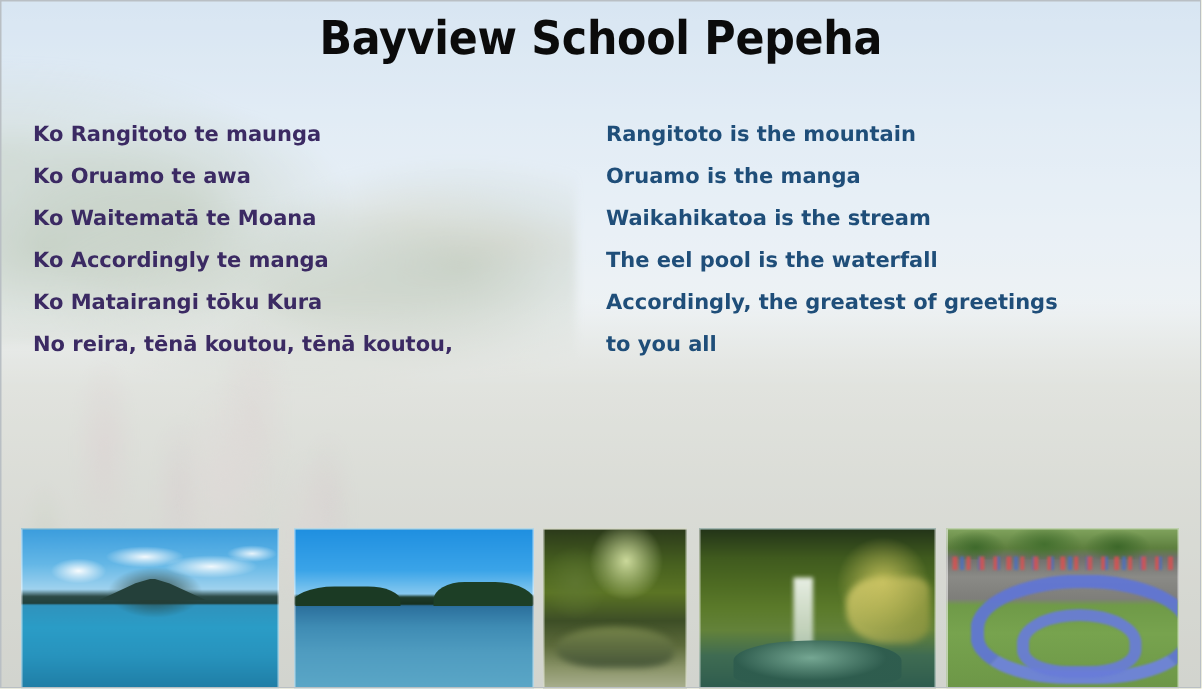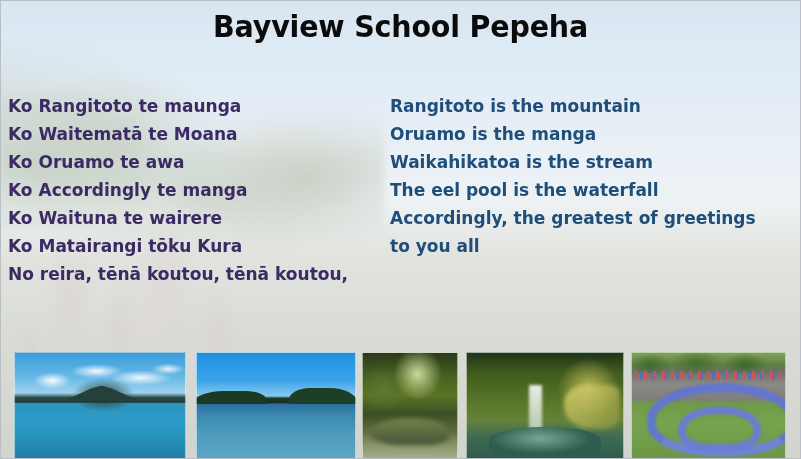--- a/index.html
+++ b/index.html
@@ -83,26 +83,27 @@
     font-weight: 700;
     font-size: 31px;
     letter-spacing: -0.2px;
     color: #0b0b0b;
     transform: scaleX(0.92);
   }
 
   
   .col {
     position: absolute;
-    top: 92px;
+    top: 76px;
     font-family: "DejaVu Sans", sans-serif;
     font-weight: 700;
-    font-size: 17px;
+    font-size: 14px;
     line-height: 28px;
     white-space: nowrap;
+    margin-left: 14px;
   }
   .col-left  { left: 8px;  width: 382px; color: #3b2a63; }
   .col-right { left: 390px; width: 410px; color: #1f4e79; }
 
   .line { height: 28px; display: flex; align-items: center; }
 
   .blank-rule {
     display: inline-block;
     height: 0;
     border-bottom: 2px solid #3b2a63;
@@ -259,24 +260,23 @@
   <div class="bg-layer bg-bush-right"></div>
   <div class="bg-layer bg-water"></div>
   <div class="bg-layer bg-plumes"></div>
   <div class="bg-layer bg-plumes-right"></div>
   <div class="bg-layer bg-wash"></div>
 
   <div class="title">Bayview School Pepeha</div>
 
   <div class="col col-left">
     <div class="line">Ko Rangitoto te maunga</div>
+    <div class="line">Ko Oruamo te awa</div>
     <div class="line">Ko Waitematā te Moana</div>
-    <div class="line">Ko Oruamo te awa</div>
     <div class="line">Ko Accordingly te manga</div>
-    <div class="line">Ko Waituna te wairere</div>
     <div class="line">Ko Matairangi tōku Kura</div>
     <div class="line">No reira, tēnā koutou, tēnā koutou,</div>
   </div>
 
   <div class="col col-right">
     <div class="line">Rangitoto is the mountain</div>
     <div class="line">Oruamo is the manga</div>
     <div class="line">Waikahikatoa is the stream</div>
     <div class="line">The eel pool is the waterfall</div>
     <div class="line">Accordingly, the greatest of greetings</div>

